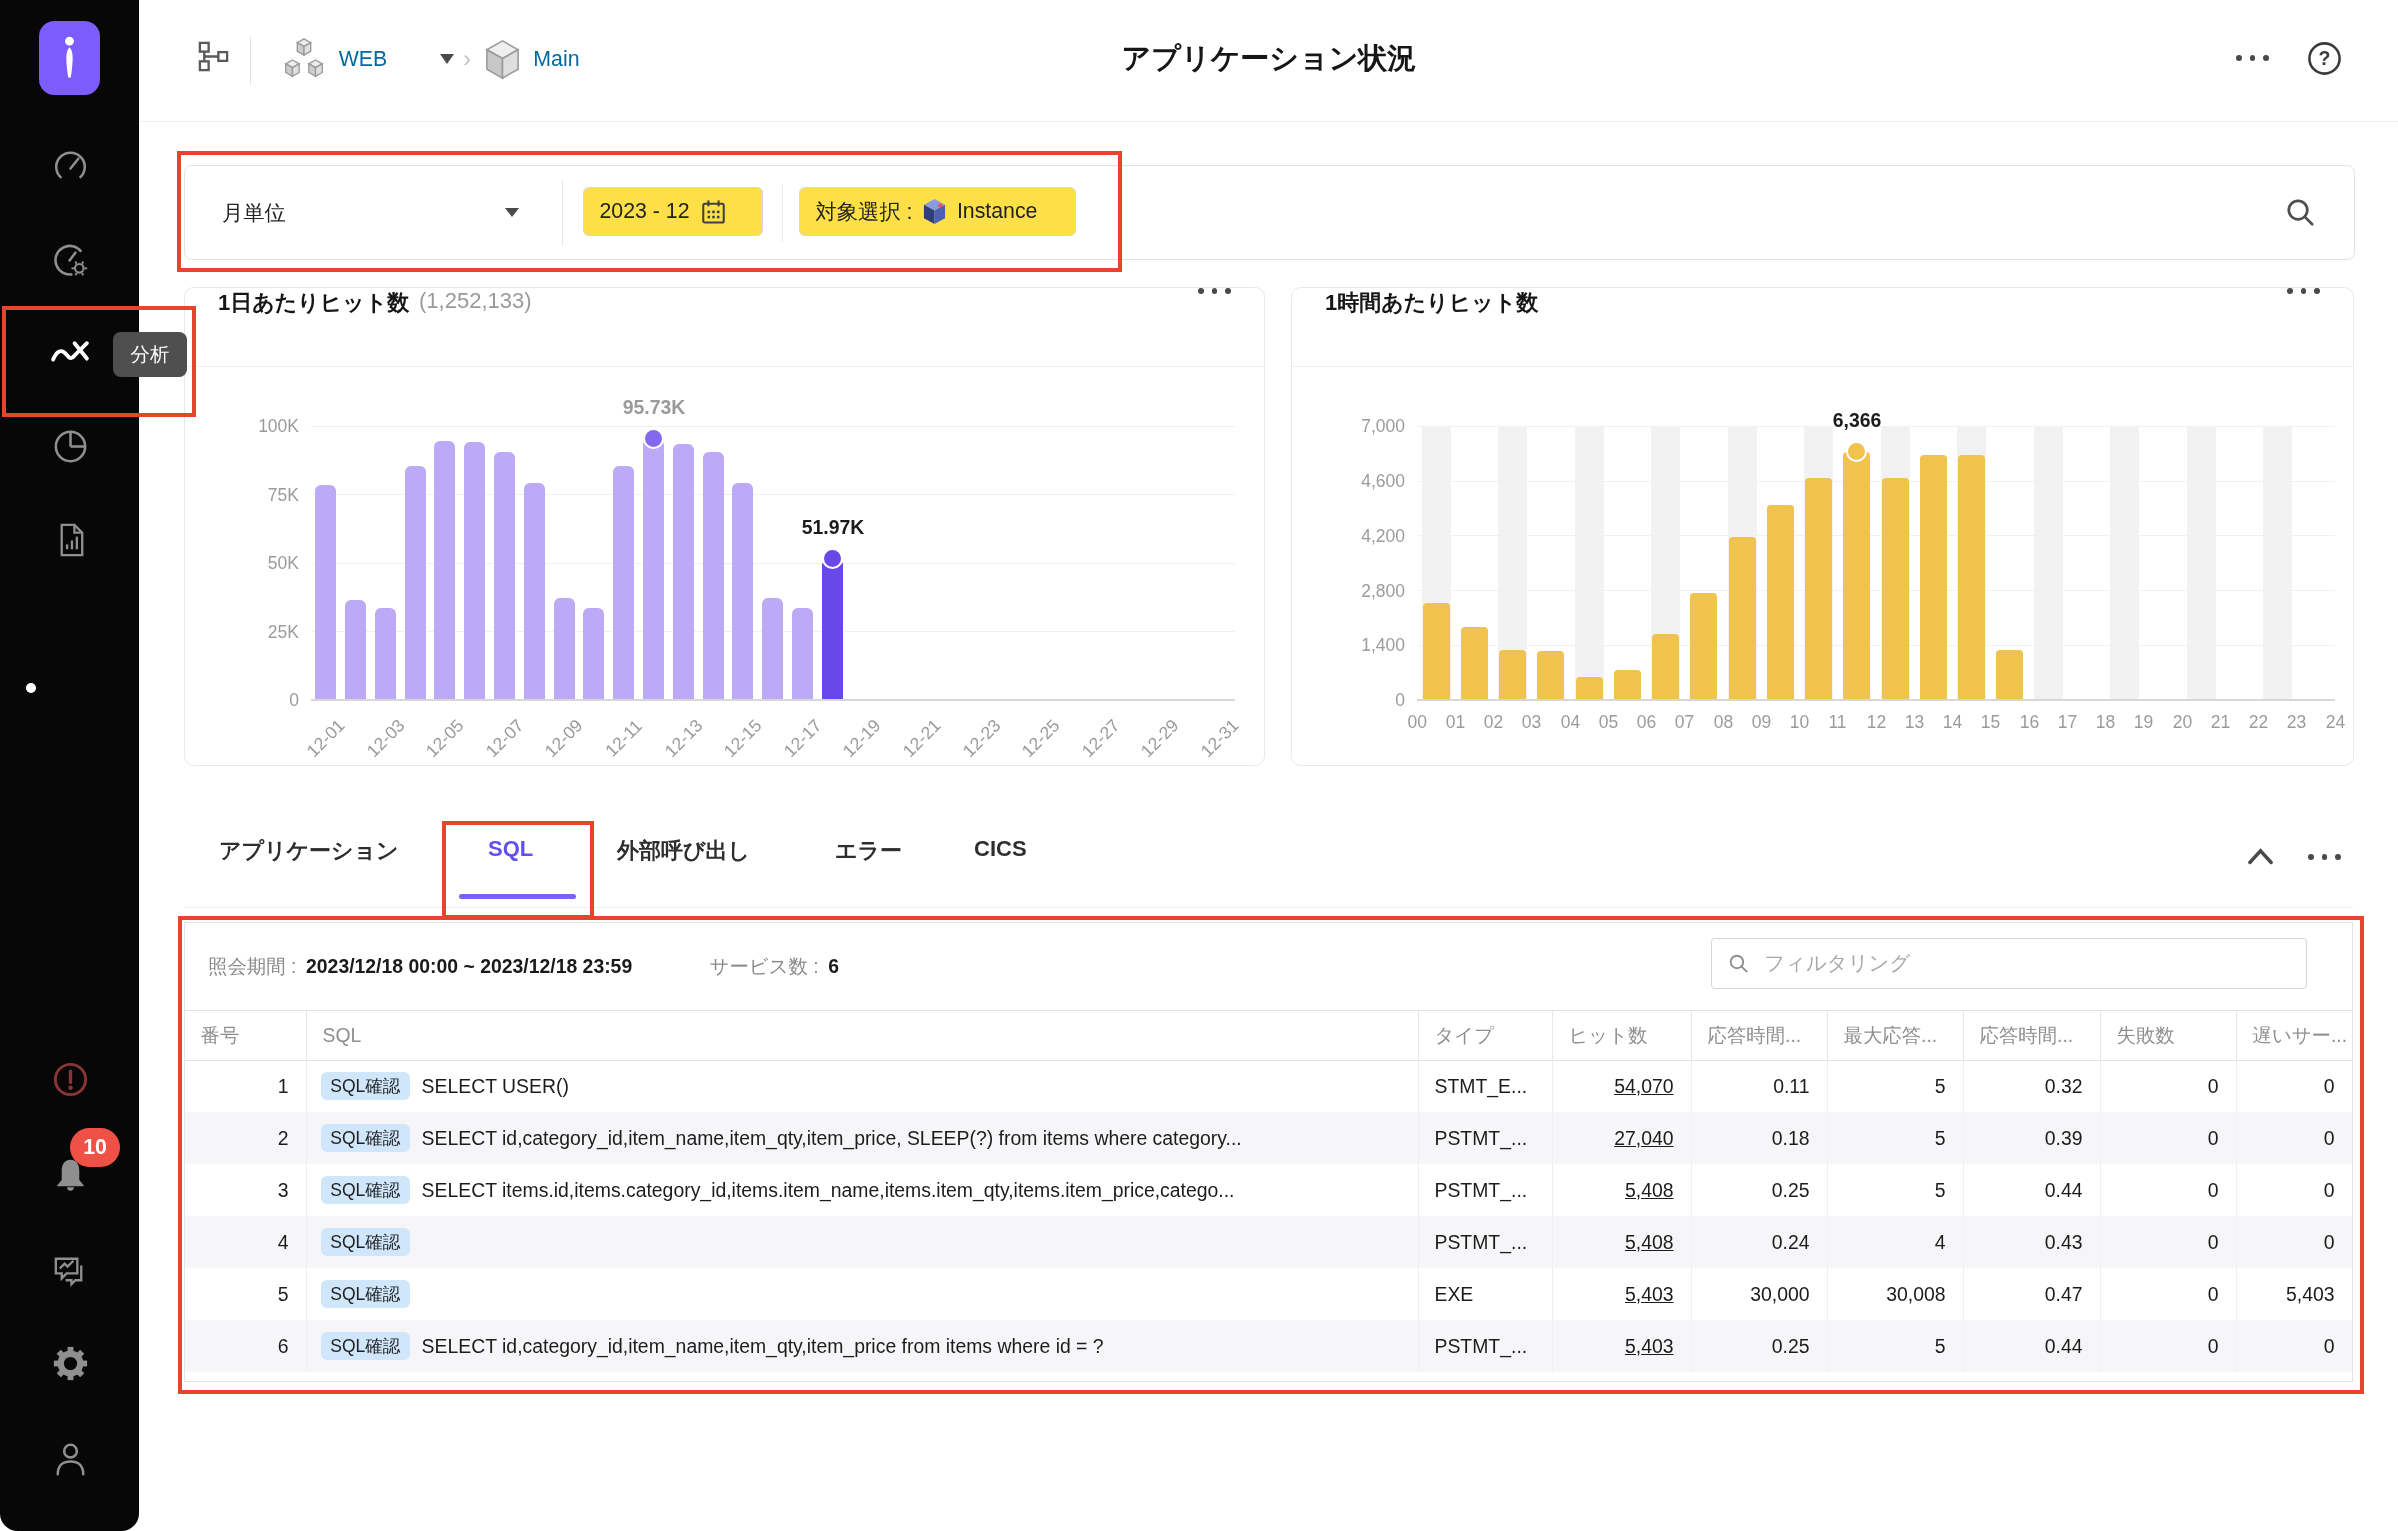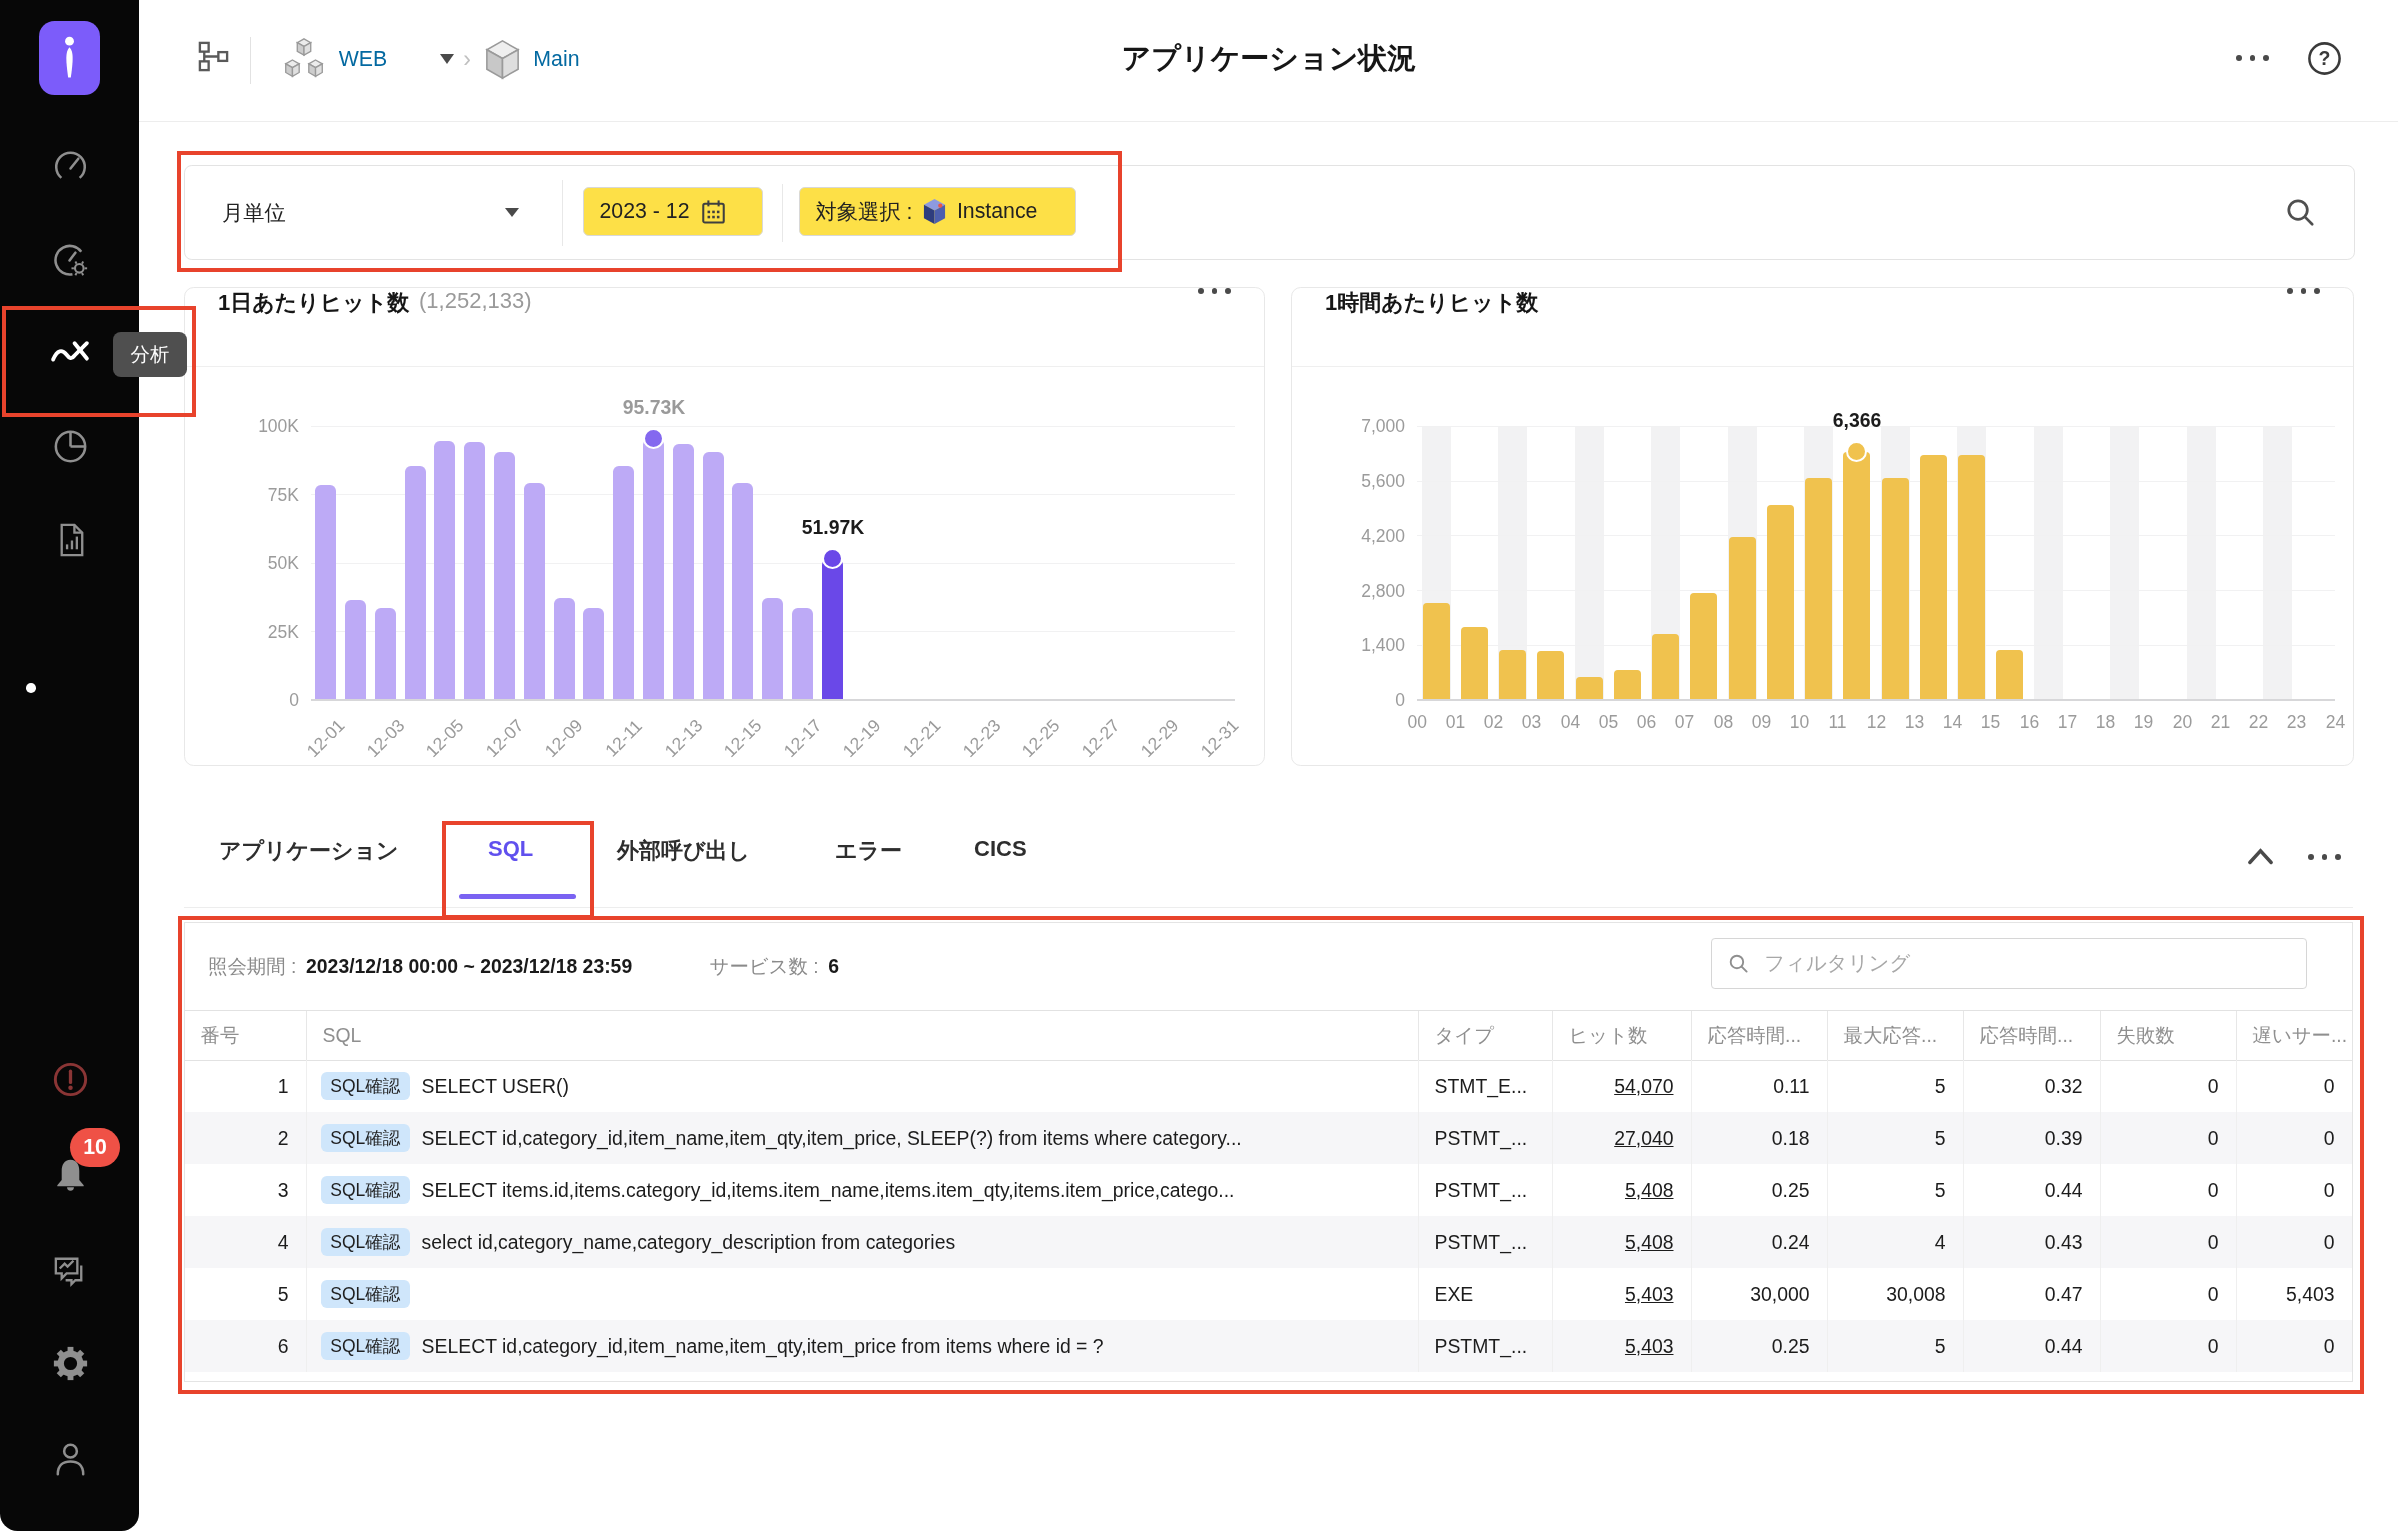--- a/index.html
+++ b/index.html
@@ -373,21 +373,21 @@
     <div class="stripe" style="left: 846px; width: 29px;"></div>
     <div class="gridline baseline" style="top: 272px;"></div>
     <div class="ytick" style="top: 263px;">0</div>
     <div class="gridline" style="top: 218px;"></div>
     <div class="ytick" style="top: 208px;">1,400</div>
     <div class="gridline" style="top: 163px;"></div>
     <div class="ytick" style="top: 154px;">2,800</div>
     <div class="gridline" style="top: 108px;"></div>
     <div class="ytick" style="top: 99px;">4,200</div>
     <div class="gridline" style="top: 54px;"></div>
-    <div class="ytick" style="top: 44px;">5,600</div>
+    <div class="ytick" style="top: 44px;">4,600</div>
     <div class="gridline" style="top: -1px;"></div>
     <div class="ytick" style="top: -10.7px;">7,000</div>
     <div class="bar" style="left: 5.5px; width: 27px; height: 96px; border-radius: 3.9px 3.9px 0px 0px; background: rgb(240, 194, 78); z-index: 2;"></div>
     <div class="bar" style="left: 44px; width: 27px; height: 72px; border-radius: 3.9px 3.9px 0px 0px; background: rgb(240, 194, 78); z-index: 2;"></div>
     <div class="bar" style="left: 82px; width: 27px; height: 49px; border-radius: 3.9px 3.9px 0px 0px; background: rgb(240, 194, 78); z-index: 2;"></div>
     <div class="bar" style="left: 120px; width: 27px; height: 48px; border-radius: 3.9px 3.9px 0px 0px; background: rgb(240, 194, 78); z-index: 2;"></div>
     <div class="bar" style="left: 159px; width: 27px; height: 22px; border-radius: 3.9px 3.9px 0px 0px; background: rgb(240, 194, 78); z-index: 2;"></div>
     <div class="bar" style="left: 197px; width: 27px; height: 29px; border-radius: 3.9px 3.9px 0px 0px; background: rgb(240, 194, 78); z-index: 2;"></div>
     <div class="bar" style="left: 235px; width: 27px; height: 65px; border-radius: 3.9px 3.9px 0px 0px; background: rgb(240, 194, 78); z-index: 2;"></div>
     <div class="bar" style="left: 273px; width: 27px; height: 106px; border-radius: 3.9px 3.9px 0px 0px; background: rgb(240, 194, 78); z-index: 2;"></div>
@@ -514,21 +514,20 @@
         <div class="td r">0.25</div>
         <div class="td r">5</div>
         <div class="td r">0.44</div>
         <div class="td r">0</div>
         <div class="td r">0</div>
       </div>
       <div class="trow tgrid even">
         <div class="td r">4</div>
         <div class="td sqlcell">
           <div class="badge" style="display: inline-block;">SQL確認</div>
-          <div class="sqltext">select id,category_name,category_description from categories</div>
         </div>
         <div class="td l">PSTMT_...</div>
         <div class="td r"><div class="linkval" style="display: inline;">5,408</div></div>
         <div class="td r">0.24</div>
         <div class="td r">4</div>
         <div class="td r">0.43</div>
         <div class="td r">0</div>
         <div class="td r">0</div>
       </div>
       <div class="trow tgrid">

